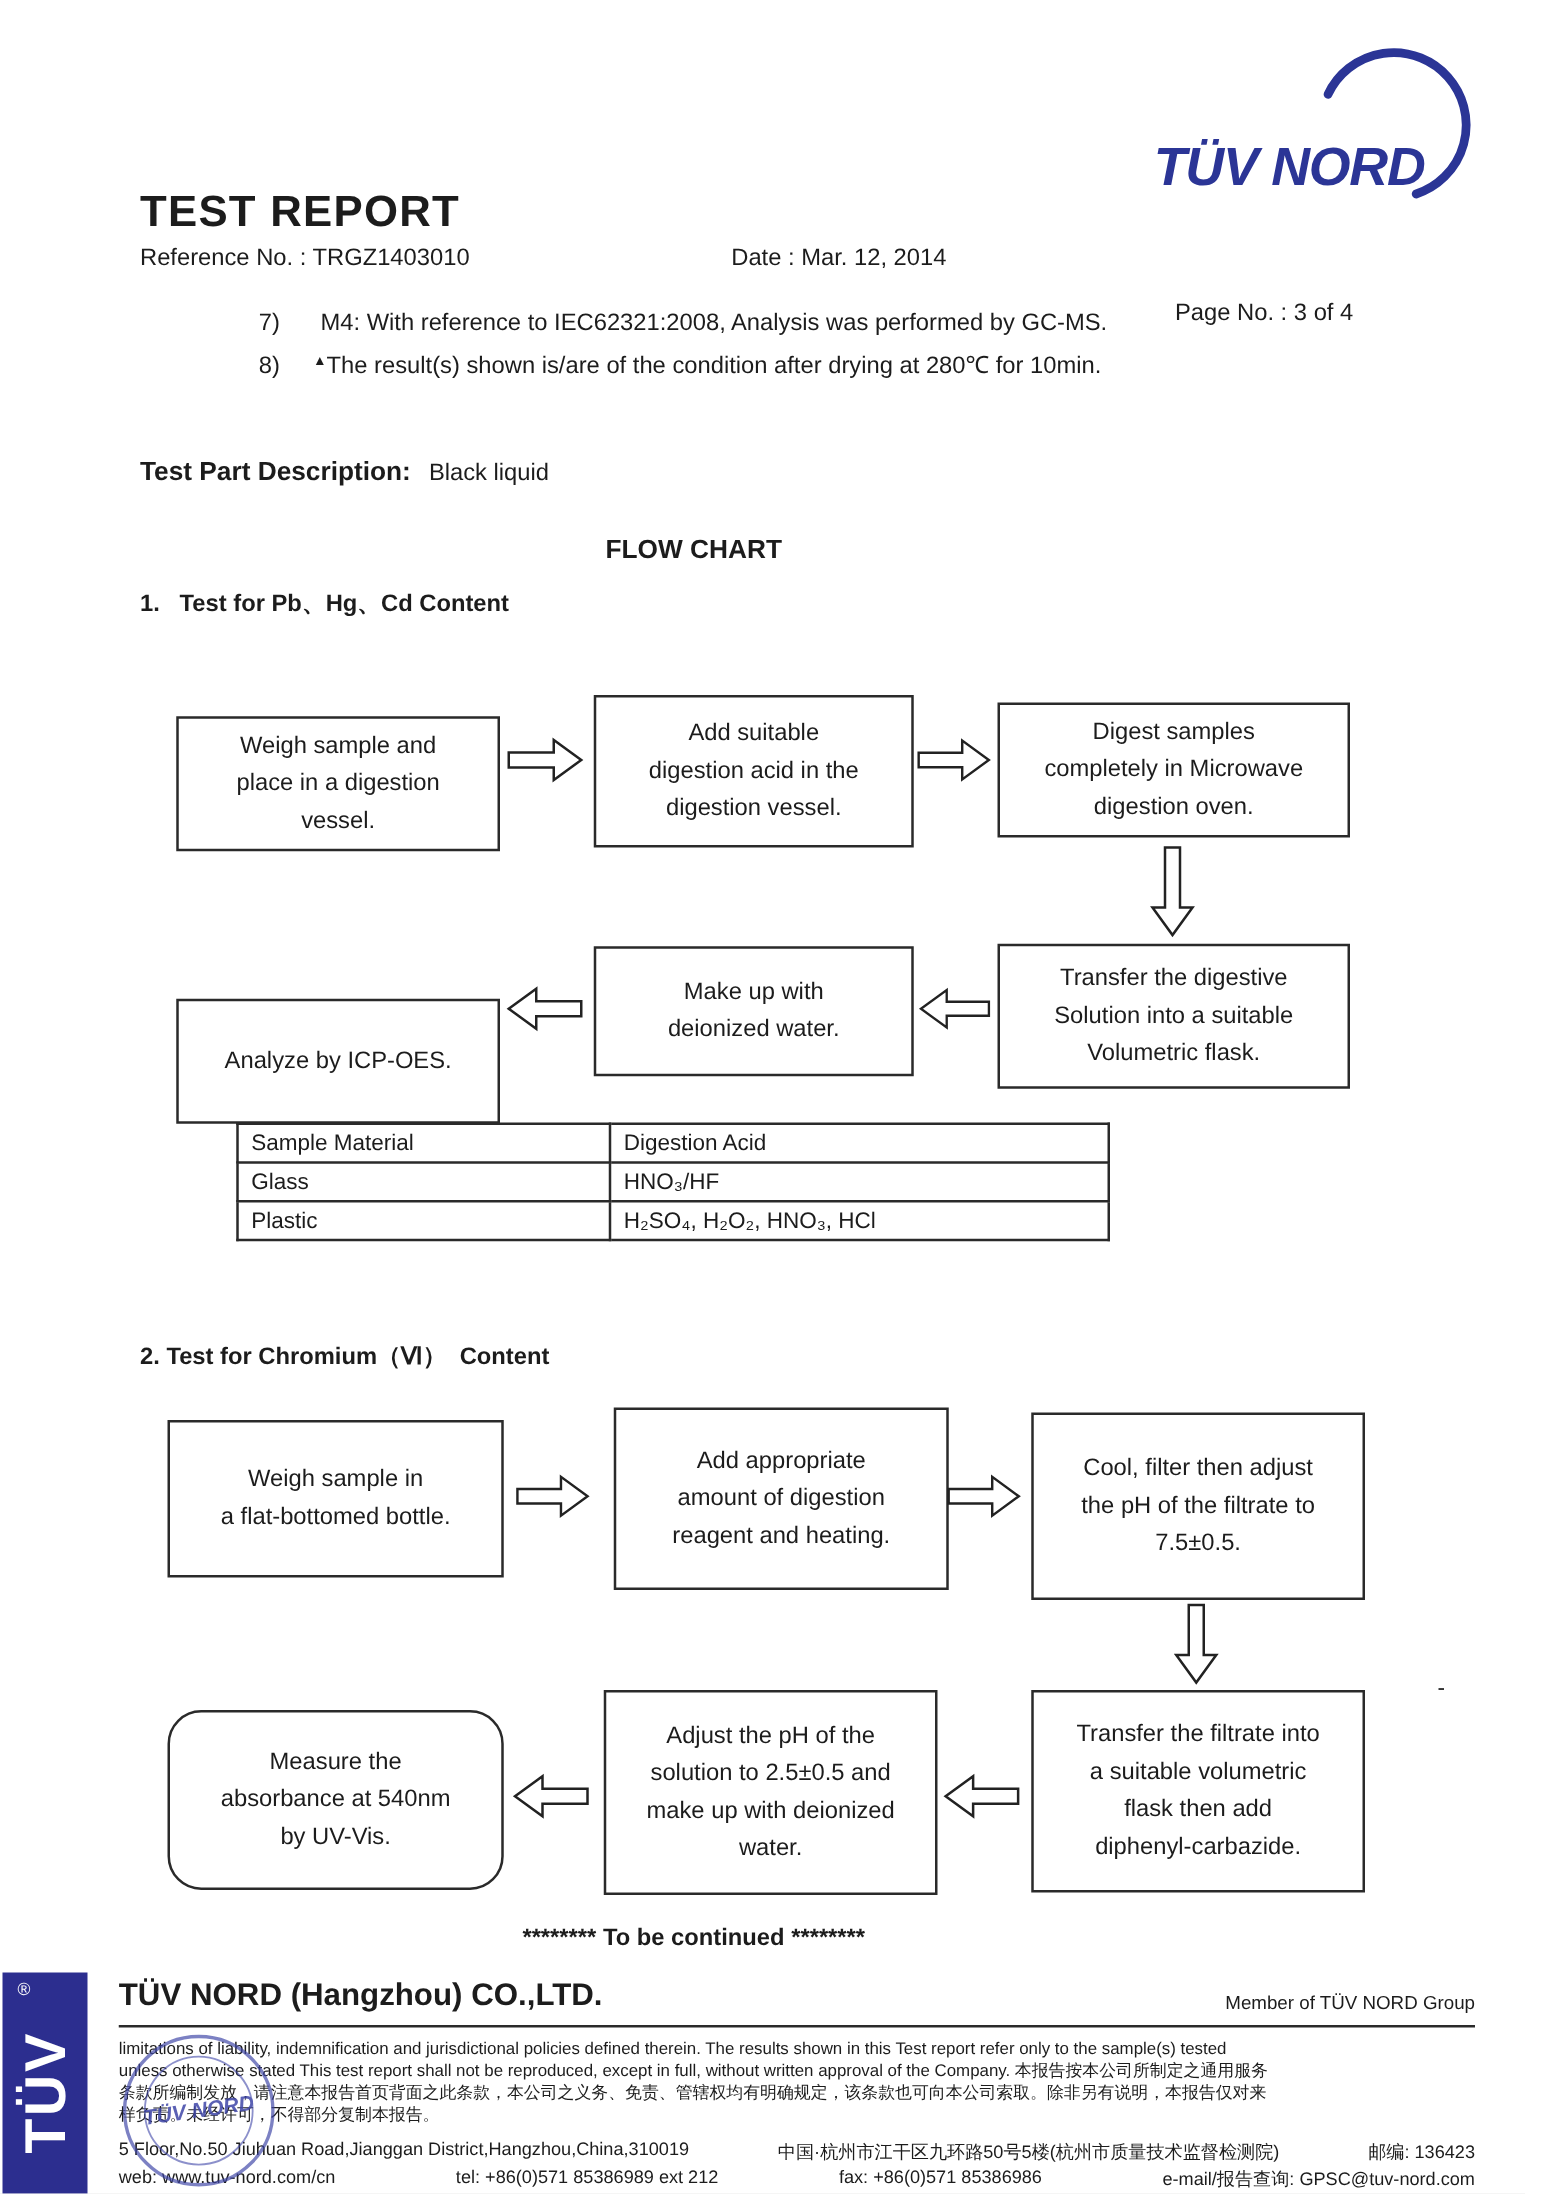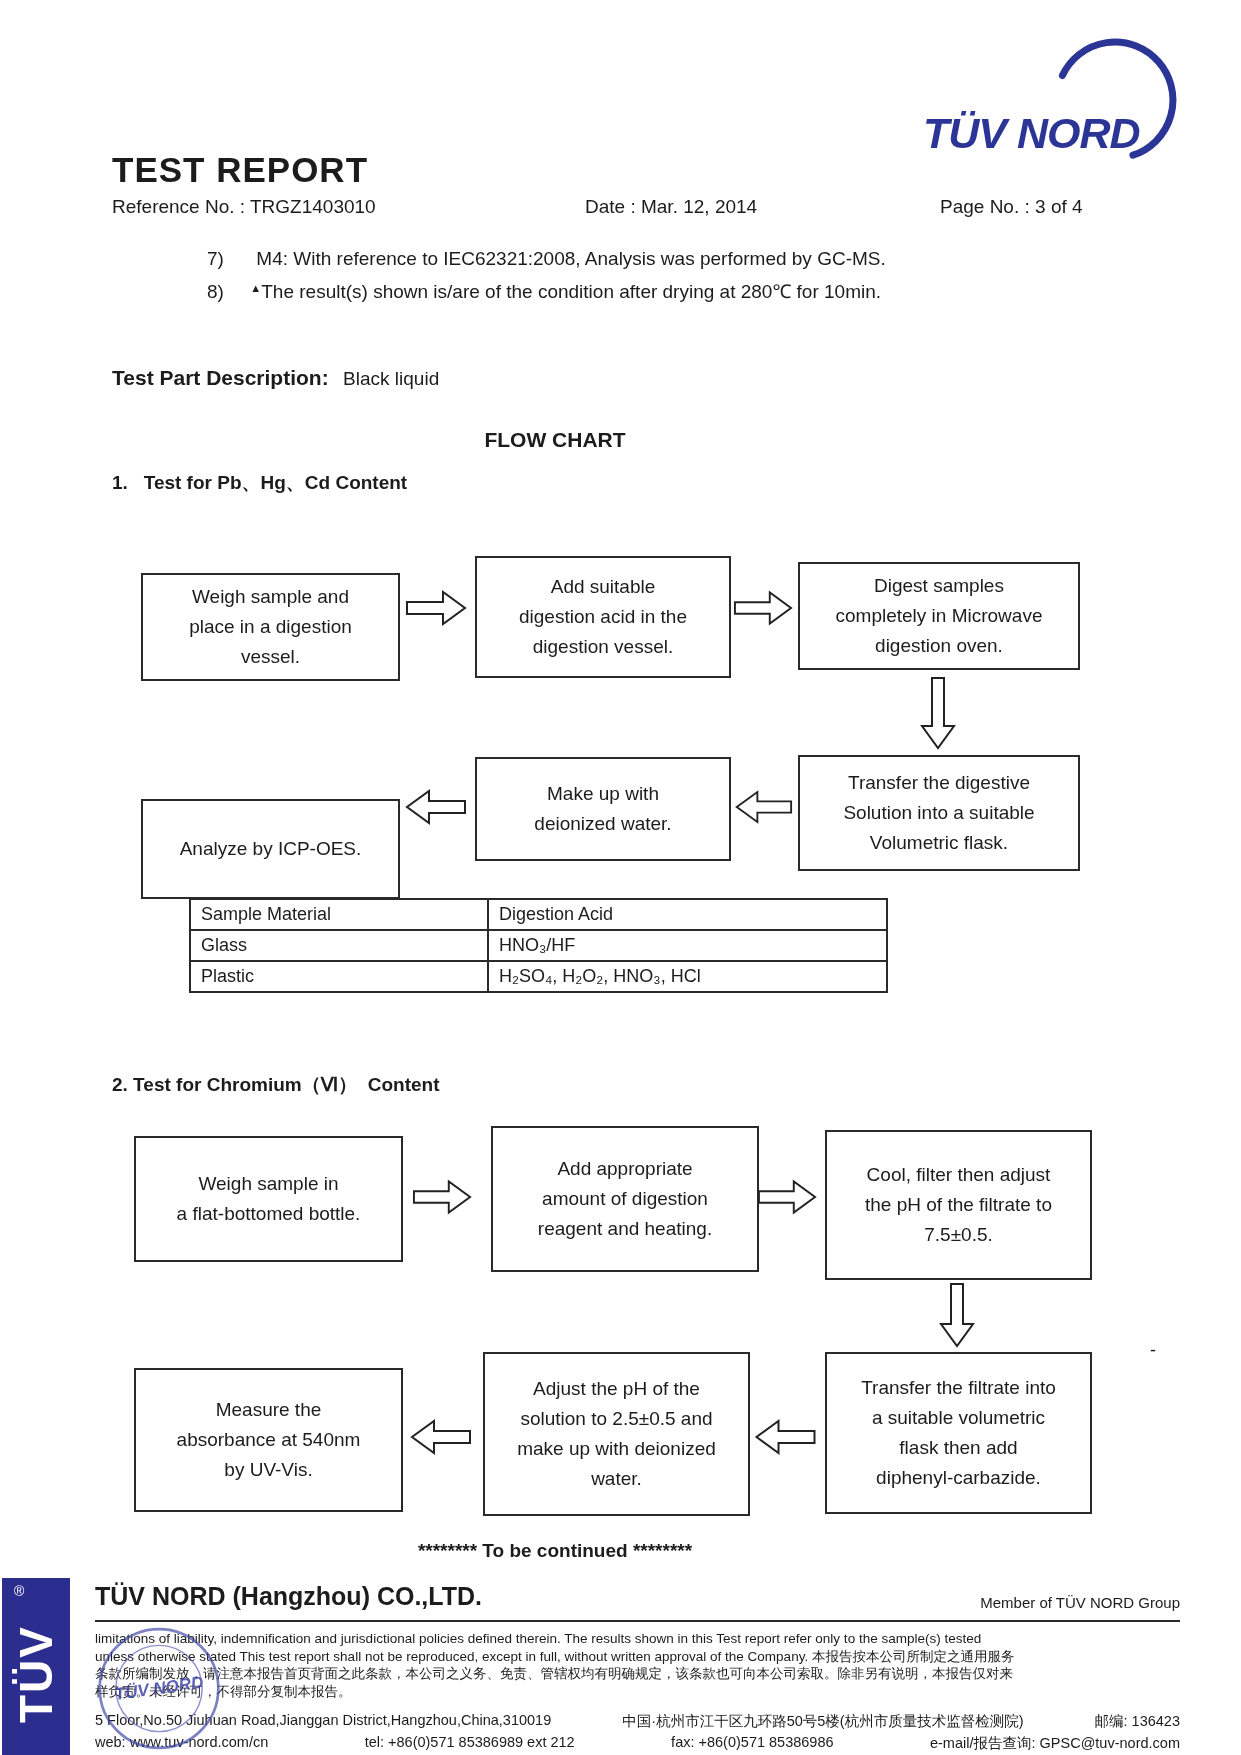--- a/index.html
+++ b/index.html
@@ -71,21 +71,21 @@
 
   <svg class="abs" style="left:915px; top:28px;" width="300" height="140" viewBox="0 0 300 140">
     <path d="M147.4 47.5 A58 58 0 1 1 217.9 127.2" fill="none" stroke="#2b3596" stroke-width="7" stroke-linecap="round"></path>
     <text x="8" y="120" font-size="43" font-weight="bold" font-style="italic" fill="#2b3596" letter-spacing="-1">TÜV NORD</text>
   </svg>
 
   <div class="abs title">TEST REPORT</div>
   <div class="refrow">
     <span style="left:112px;">Reference No. : TRGZ1403010</span>
     <span style="left:585px;">Date : Mar. 12, 2014</span>
-    <span style="left:940px;">Page No. : 3 of 4</span>
+    <span style="left:940px;margin-top:44px;">Page No. : 3 of 4</span>
   </div>
 
   <div class="abs" style="left:207px; top:248px;">
     <span class="note-num">7)</span>
     <span class="note-text" style="margin-left:28px;">M4: With reference to IEC62321:2008, Analysis was performed by GC-MS.</span>
   </div>
   <div class="abs" style="left:207px; top:278px;">
     <span class="note-num">8)</span>
     <span style="margin-left:22px;"><sup class="note-marker">▲</sup><span class="note-text">The result(s) shown is/are of the condition after drying at 280℃  for 10min.</span></span>
   </div>
@@ -163,21 +163,21 @@
     <path d="M2 13 H38 V3 L60 19 L38 35 V25 H2 Z" fill="#fff" stroke="#222" stroke-width="2"></path>
   </svg>
   <div class="fbox" style="left:825px; top:1130px; width:263px; height:146px;">Cool, filter then adjust
 the pH of the filtrate to
 7.5±0.5.</div>
 
   <svg class="arrow" style="left:938px; top:1282px;" width="38" height="66" viewBox="0 0 38 66">
     <path d="M13 2 V42 H3 L19 64 L35 42 H25 V2 Z" fill="#fff" stroke="#222" stroke-width="2"></path>
   </svg>
 
-  <div class="fbox" style="left:134px; top:1368px; width:265px; height:140px;">Measure the
+  <div class="fbox" style="left:134px; top:1368px; width:265px; height:140px;border-radius:27px;">Measure the
 absorbance at 540nm
 by UV-Vis.</div>
   <svg class="arrow" style="left:405px; top:1418px;" width="70" height="38" viewBox="0 0 64 38">
     <path d="M62 13 H26 V3 L4 19 L26 35 V25 H62 Z" fill="#fff" stroke="#222" stroke-width="2"></path>
   </svg>
   <div class="fbox" style="left:483px; top:1352px; width:263px; height:160px;">Adjust the pH of the
 solution to 2.5±0.5 and
 make up with deionized
 water.</div>
   <svg class="arrow" style="left:752px; top:1418px;" width="65" height="38" viewBox="0 0 64 38">

